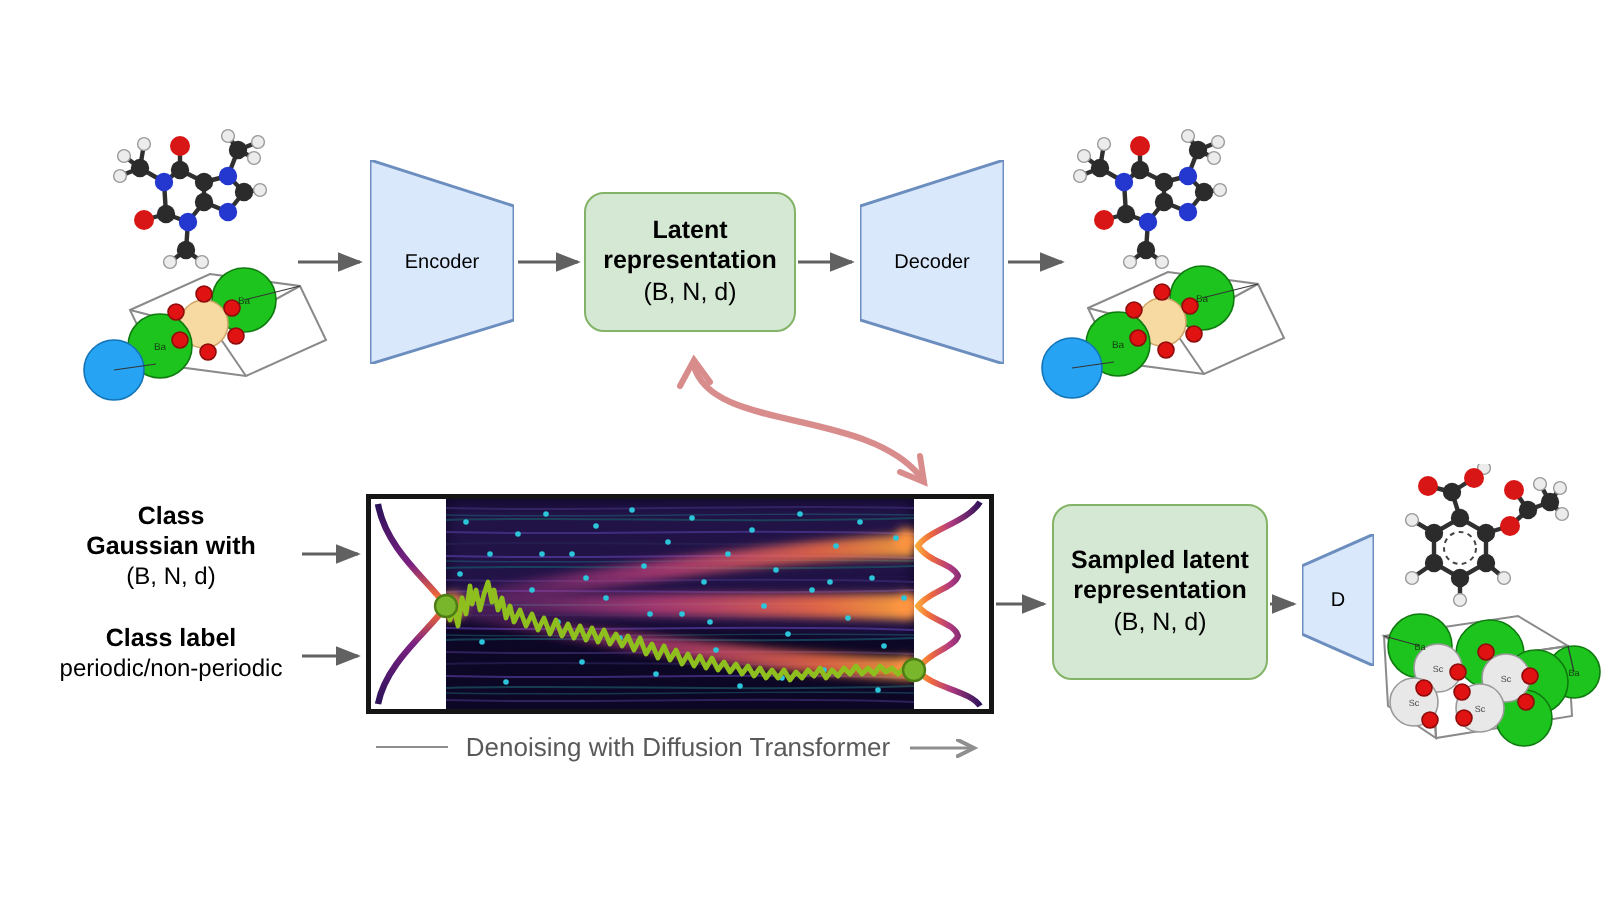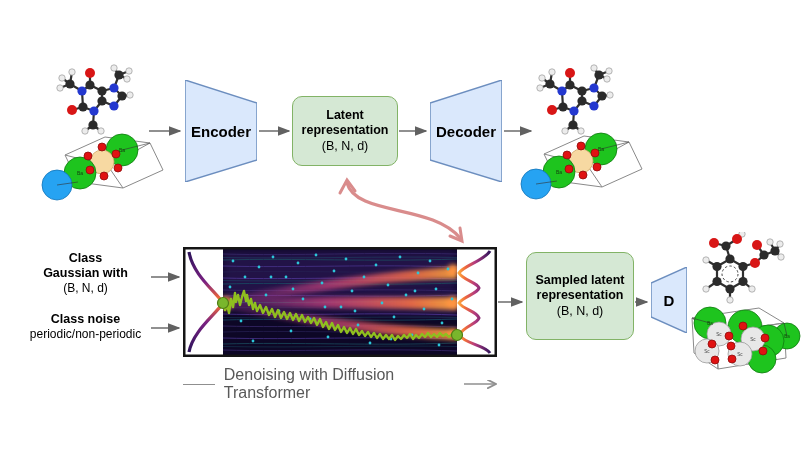--- a/index.html
+++ b/index.html
@@ -6,26 +6,26 @@
   .canvas{position:relative;width:808px;height:455px;background:#ffffff;overflow:hidden;
           font-family:"Liberation Sans",sans-serif;color:#000;}
   .abs{position:absolute;}
   svg{display:block;}
   .green-box{position:absolute;background:#d5e8d4;border:1.5px solid #82b366;border-radius:10px;
              display:flex;flex-direction:column;align-items:center;justify-content:center;
              text-align:center;line-height:1.22;box-sizing:border-box;}
   .gb-line{font-size:12.5px;}
   .bold{font-weight:bold;}
   .trap-label{position:absolute;inset:0;display:flex;align-items:center;justify-content:center;
-              font-weight:bold;font-size:15px;}
+              font-weight:normal;font-size:10px;}
   .side-label{position:absolute;text-align:center;line-height:1.18;}
   .side-label .l-b{font-weight:bold;font-size:12.5px;}
   .side-label .l-r{font-size:12px;}
   .caption{position:absolute;display:flex;align-items:center;justify-content:center;gap:9px;
-           color:#595959;font-size:16px;}
+           color:#595959;font-size:13px;}
   .cap-line{display:inline-block;width:36px;height:0;border-top:1.5px solid #8f8f8f;}
 </style>
 </head>
 <body>
 
 <div class="canvas">
 
   <svg width="0" height="0" class="abs">
     <defs>
       <g id="caffeine">
@@ -257,21 +257,21 @@
   <svg class="abs" style="left:517px;top:127px" width="130" height="75">
       <use href="#bacrystal"></use>
     </svg>
 
   <div class="side-label" style="left:18px;top:251px;width:135px">
     <div class="l-b">Class</div>
     <div class="l-b">Gaussian with</div>
     <div class="l-r">(B, N, d)</div>
   </div>
   <div class="side-label" style="left:18px;top:312px;width:135px">
-    <div class="l-b">Class noise</div>
+    <div class="l-b">Class label</div>
     <div class="l-r">periodic/non-periodic</div>
   </div>
 
   <svg class="abs" style="left:183px;top:247px" width="314" height="110">
     <defs>
       <clipPath id="darkClip">
           <rect x="40" y="1.25" width="234" height="107.5"></rect>
         </clipPath>
       <linearGradient id="bellGrad" x1="0" y1="5" x2="0" y2="105" gradientUnits="userSpaceOnUse">
         <stop offset="0" stop-color="#2a1259"></stop>

